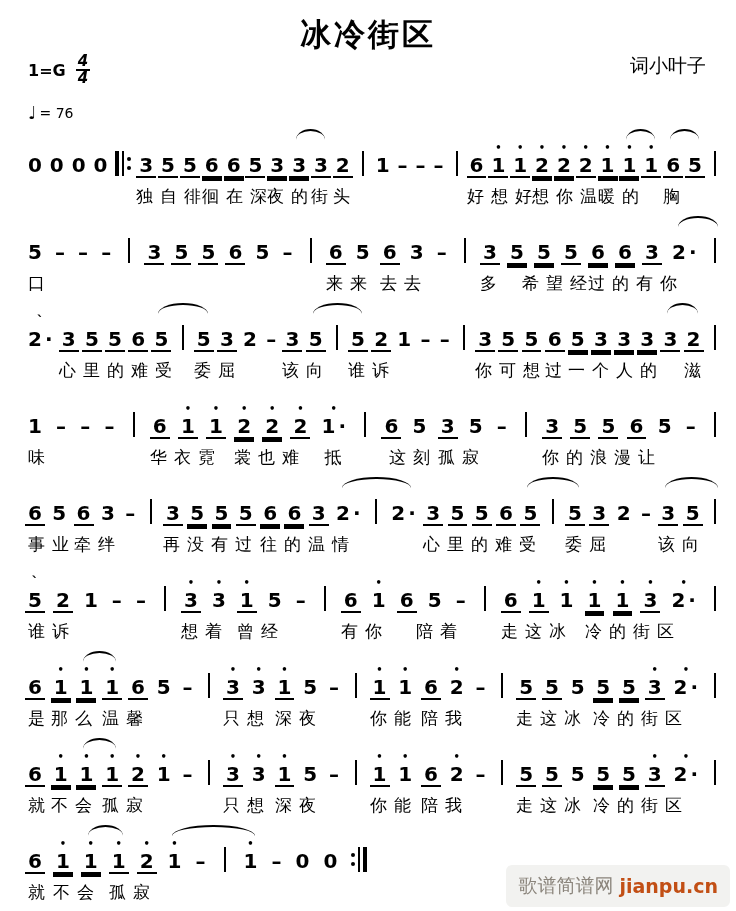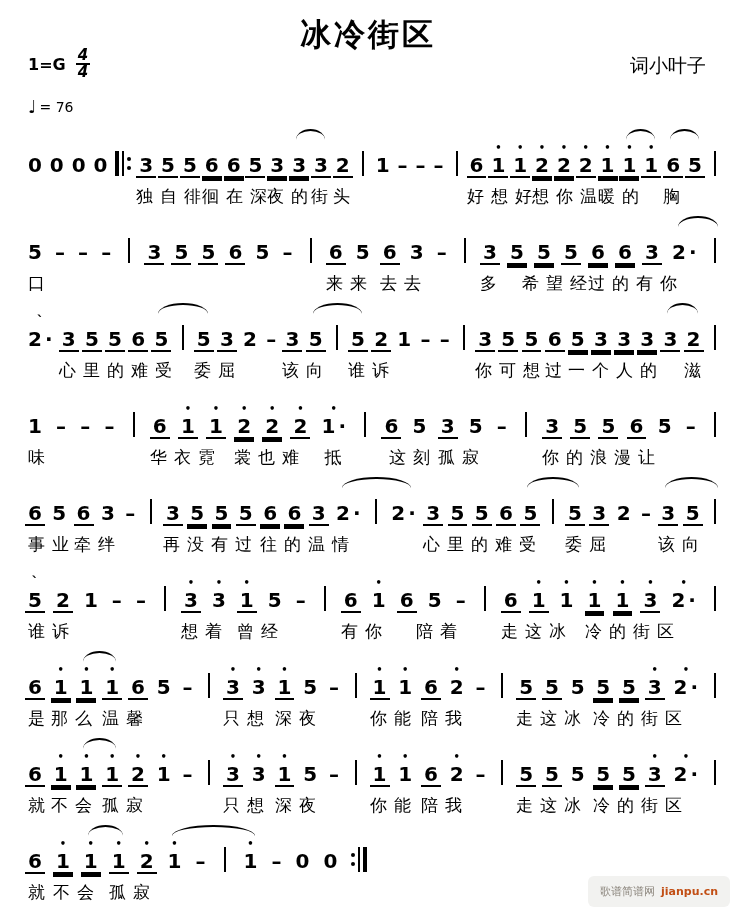--- a/index.html
+++ b/index.html
@@ -6,21 +6,21 @@
   body{
     width:736px;height:911px;background:#ffffff;overflow:hidden;position:relative;
     font-family:"DejaVu Sans","Liberation Sans",sans-serif;color:#000;
   }
   
   .page-title{
     text-align:center;font-size:31px;font-weight:bold;letter-spacing:3px;
     padding-top:14px;height:40px;
   }
   .meta-left{position:absolute;left:28px;top:48px;}
-  .keysig{display:flex;align-items:center;font-size:16px;font-weight:bold;gap:10px;}
+  .keysig{display:flex;align-items:center;font-size:16px;font-weight:bold;gap:10px;margin-top:6px;}
   .frac{display:inline-flex;flex-direction:column;align-items:center;font-size:15px;line-height:15px;font-weight:bold;}
   .frac .top{border-bottom:2px solid #000;padding:0 2px;}
   .tempo{margin-top:16px;font-size:14px;display:flex;align-items:center;gap:3px;}
   .tempo .note-glyph{font-size:18px;}
   .meta-right{position:absolute;right:30px;top:42px;text-align:left;font-size:19px;line-height:46px;}
   
   .sheet{position:absolute;left:28px;top:128px;width:692px;}
   .line{position:relative;height:87px;}
   .notes{position:relative;display:flex;align-items:flex-end;gap:8px;padding-top:12px;}
   .notes.stretch{justify-content:space-between;width:100%;}
@@ -45,21 +45,21 @@
     position:absolute;top:1px;height:9px;
     border-top:2px solid #000;border-radius:50% 50% 0 0 / 100% 100% 0 0;
   }
   
   .lyrics{position:relative;height:24px;margin-top:2px;}
   .lyric{position:absolute;top:0;font-size:17px;letter-spacing:7px;white-space:nowrap;
          font-family:"Liberation Sans","DejaVu Sans",sans-serif;}
   
   .watermark{
     position:absolute;right:6px;bottom:4px;background:#f2f2f0;border-radius:6px;
-    padding:8px 12px;font-size:11px;display:flex;gap:6px;align-items:center;
+    padding:8px 12px;font-size:19px;display:flex;gap:6px;align-items:center;
   }
   .wm-site{color:#8b857c;}
   .wm-url{font-weight:bold;}
 </style>
 </head>
 <body>
 
 <div class="page-title">冰冷街区</div>
 
 <div class="meta-left">

